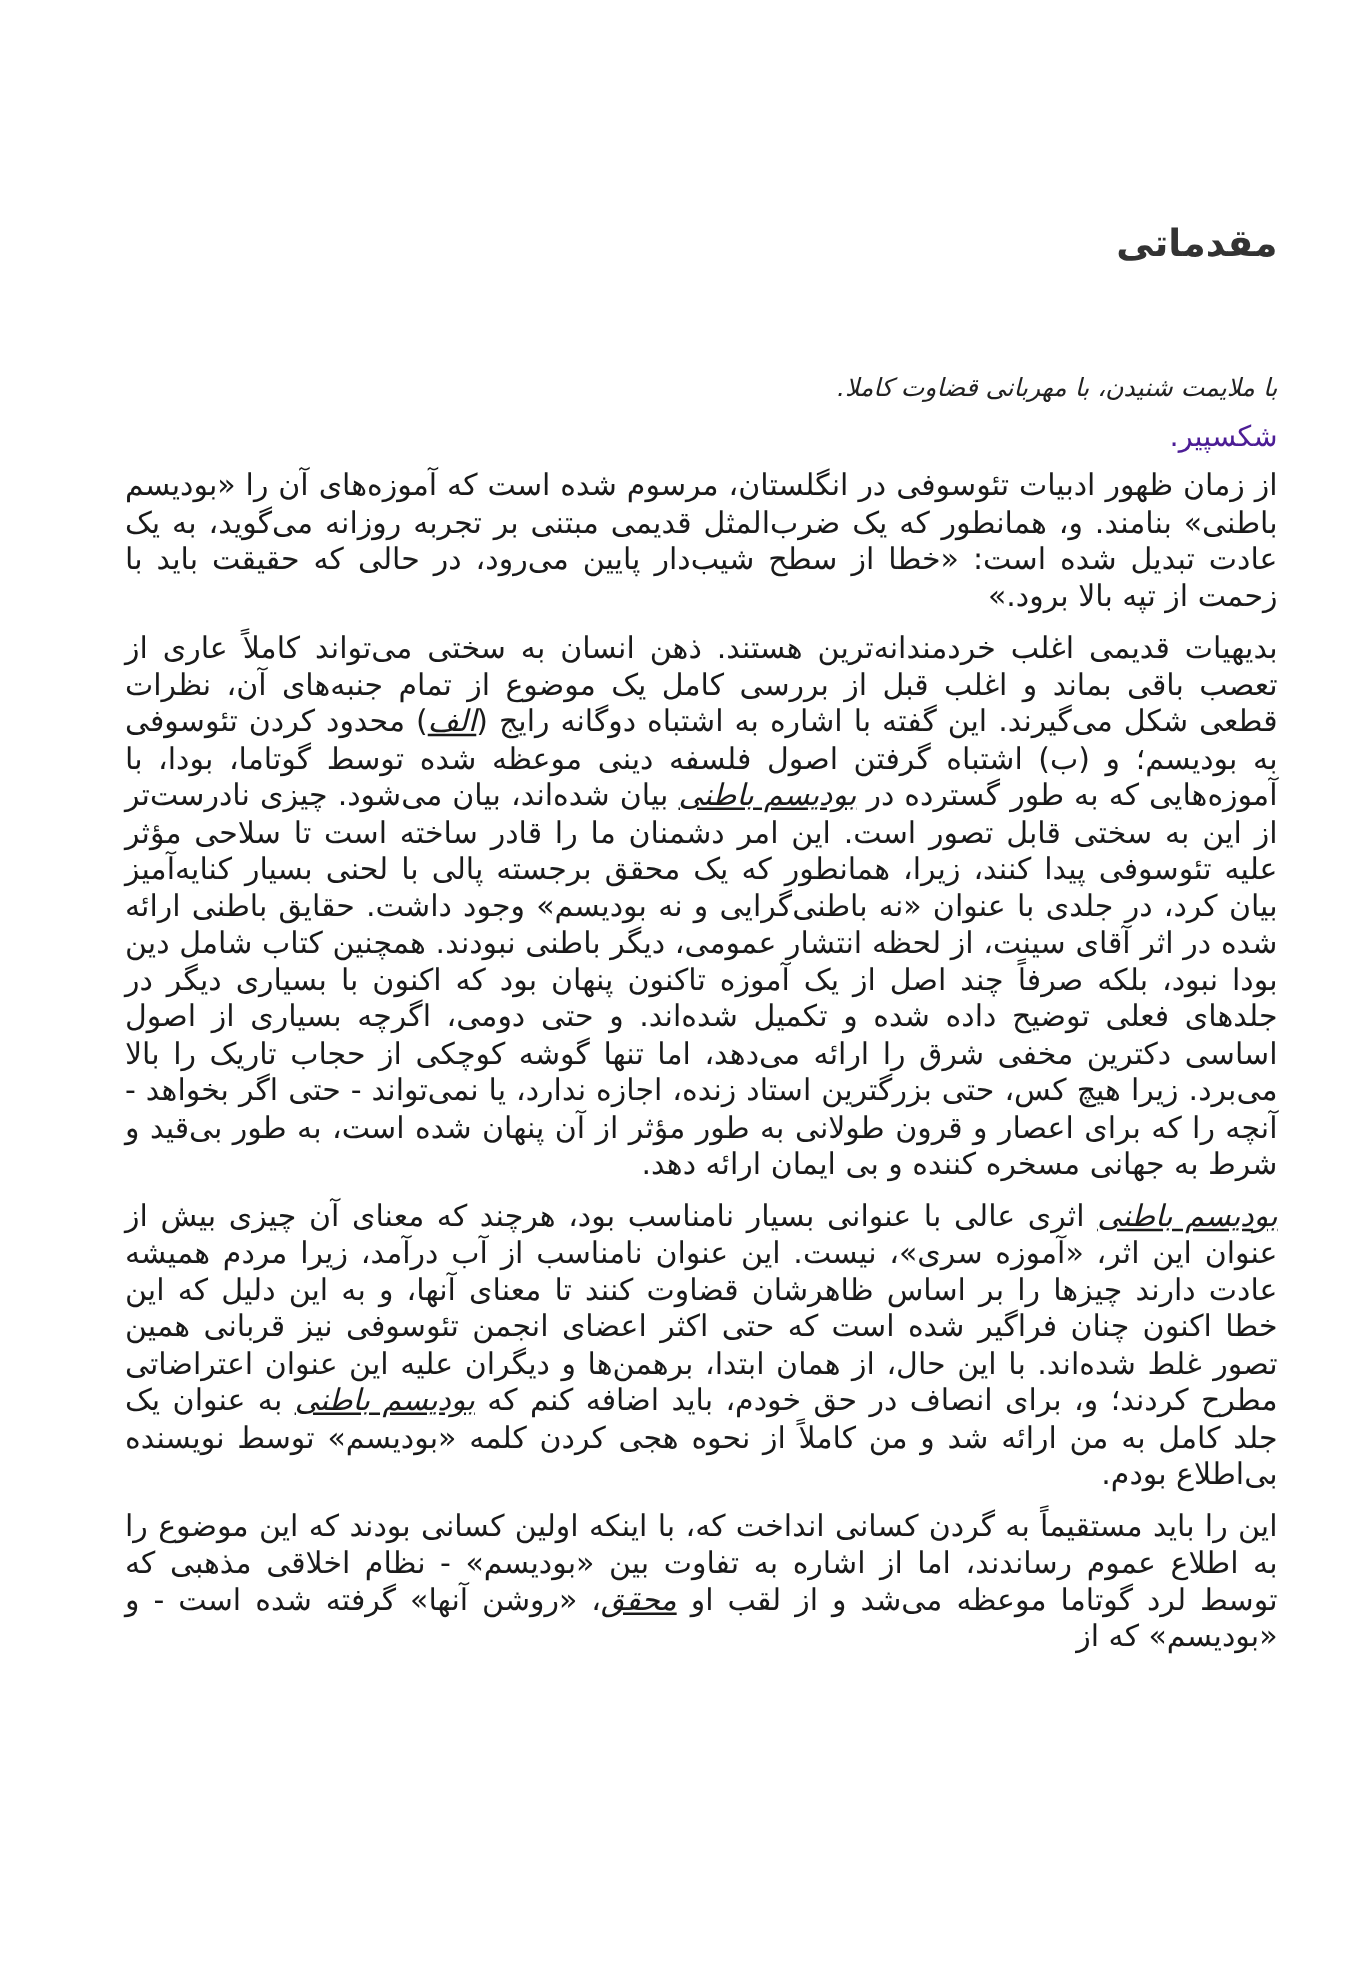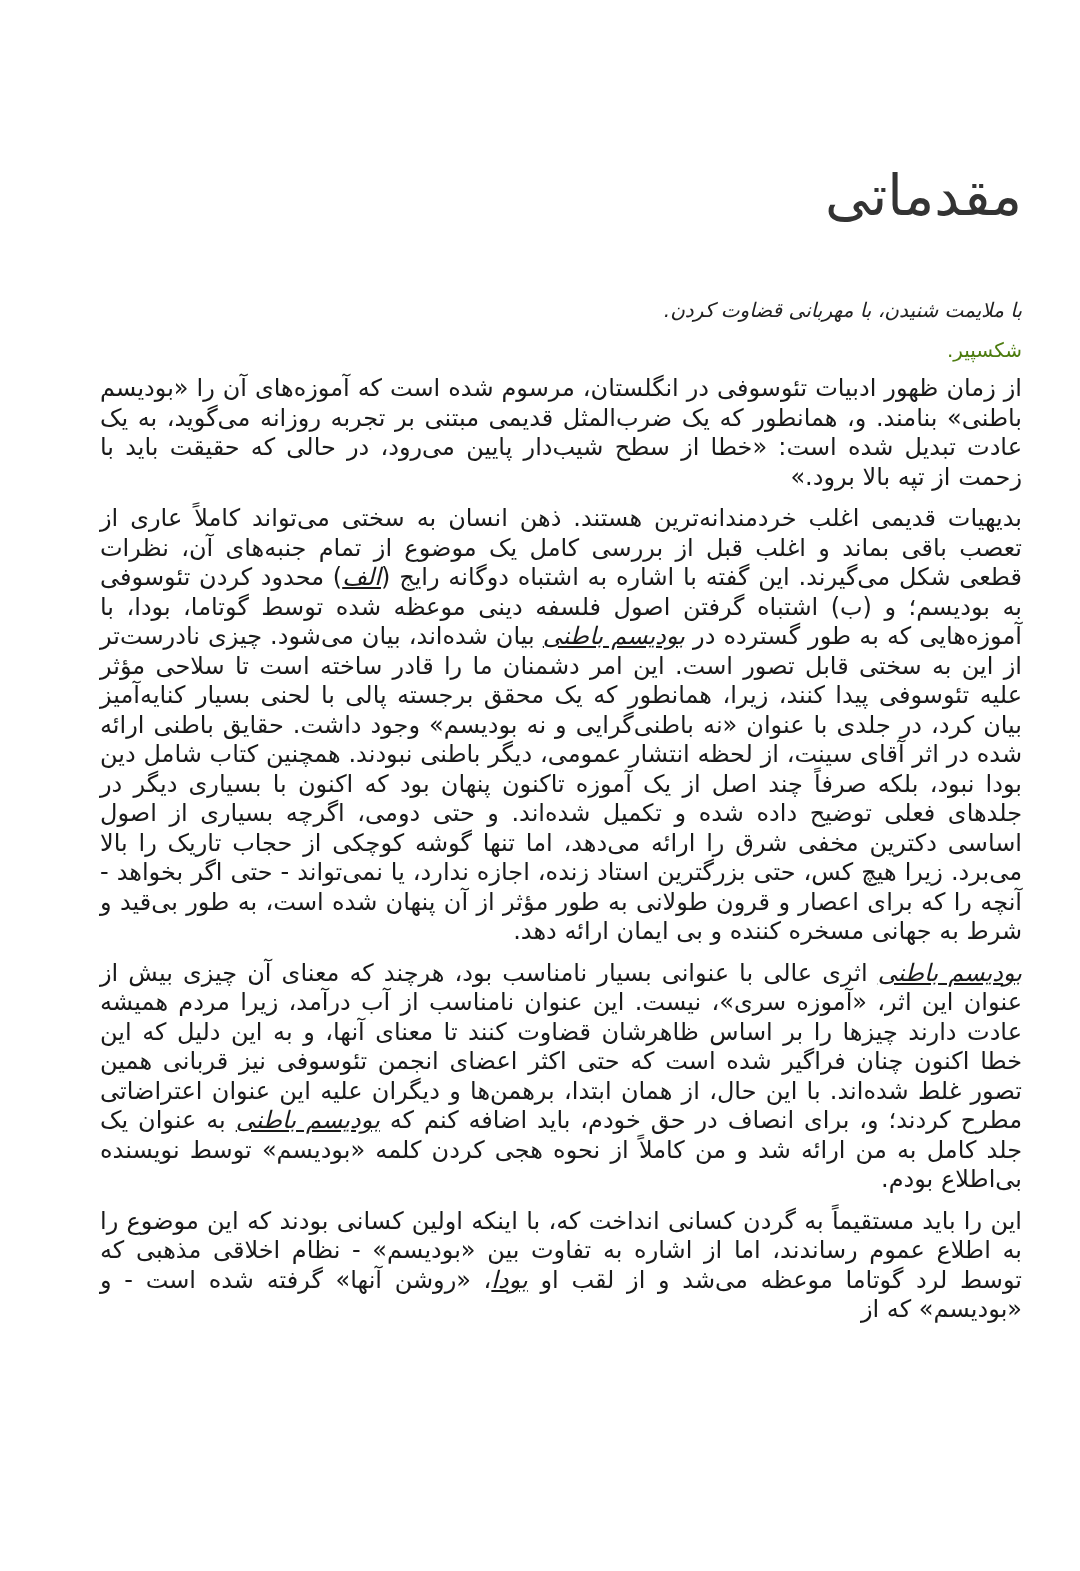--- a/index.html
+++ b/index.html
@@ -6,42 +6,42 @@
   body {
     width: 1080px; height: 1571px; position: relative; overflow: hidden;
     font-family: "DejaVu Sans", "Liberation Sans", sans-serif;
     color: #1a1a1a;
   }
   .page {
     position: absolute; left: 100px; top: 160px; width: 922px;
     direction: rtl; text-align: justify;
   }
   .title {
-    font-size: 56px; font-weight: normal; color: #333333;
+    font-size: 30px; font-weight: bold; color: #333333;
     margin: 0 0 58px 0; line-height: 72px; text-align: right;
   }
   .epigraph {
     font-style: italic; font-size: 20px; line-height: 40px; margin: 0;
     color: #222;
   }
   .attribution {
-    font-size: 20px; line-height: 40px; margin: 0 0 4px 0; color: #4d7c0f;
+    font-size: 23px; line-height: 40px; margin: 0 0 4px 0; color: #4c1d95;
   }
   p.para {
     font-size: 24px; line-height: 29.5px; margin: 0 0 12px 0;
     text-align: justify; text-align-last: right;
   }
   em { font-style: italic; text-decoration: underline; }
 </style>
 </head>
 <body>
 
 <div class="page">
   <h1 class="title">مقدماتی</h1>
-  <p class="epigraph">با ملایمت شنیدن، با مهربانی قضاوت کردن.</p>
+  <p class="epigraph">با ملایمت شنیدن، با مهربانی قضاوت کاملا.</p>
   <p class="attribution">شکسپیر.</p>
   <div id="paragraphs">
       <p class="para"><span>از زمان ظهور ادبیات تئوسوفی در انگلستان، مرسوم شده است که آموزه‌های آن را «بودیسم باطنی» بنامند. و، همانطور که یک ضرب‌المثل قدیمی مبتنی بر تجربه روزانه می‌گوید، به یک عادت تبدیل شده است: «خطا از سطح شیب‌دار پایین می‌رود، در حالی که حقیقت باید با زحمت از تپه بالا برود.»</span></p>
       <p class="para"><span>بدیهیات قدیمی اغلب خردمندانه‌ترین هستند. ذهن انسان به سختی می‌تواند کاملاً عاری از تعصب باقی بماند و اغلب قبل از بررسی کامل یک موضوع از تمام جنبه‌های آن، نظرات قطعی شکل می‌گیرند. این گفته با اشاره به اشتباه دوگانه رایج (</span><em>الف</em><span>) محدود کردن تئوسوفی به بودیسم؛ و (ب) اشتباه گرفتن اصول فلسفه دینی موعظه شده توسط گوتاما، بودا، با آموزه‌هایی که به طور گسترده در </span><em>بودیسم باطنی</em><span> بیان شده‌اند، بیان می‌شود. چیزی نادرست‌تر از این به سختی قابل تصور است. این امر دشمنان ما را قادر ساخته است تا سلاحی مؤثر علیه تئوسوفی پیدا کنند، زیرا، همانطور که یک محقق برجسته پالی با لحنی بسیار کنایه‌آمیز بیان کرد، در جلدی با عنوان «نه باطنی‌گرایی و نه بودیسم» وجود داشت. حقایق باطنی ارائه شده در اثر آقای سینت، از لحظه انتشار عمومی، دیگر باطنی نبودند. همچنین کتاب شامل دین بودا نبود، بلکه صرفاً چند اصل از یک آموزه تاکنون پنهان بود که اکنون با بسیاری دیگر در جلدهای فعلی توضیح داده شده و تکمیل شده‌اند. و حتی دومی، اگرچه بسیاری از اصول اساسی دکترین مخفی شرق را ارائه می‌دهد، اما تنها گوشه کوچکی از حجاب تاریک را بالا می‌برد. زیرا هیچ کس، حتی بزرگترین استاد زنده، اجازه ندارد، یا نمی‌تواند - حتی اگر بخواهد - آنچه را که برای اعصار و قرون طولانی به طور مؤثر از آن پنهان شده است، به طور بی‌قید و شرط به جهانی مسخره کننده و بی ایمان ارائه دهد.</span></p>
       <p class="para"><em>بودیسم باطنی</em><span> اثری عالی با عنوانی بسیار نامناسب بود، هرچند که معنای آن چیزی بیش از عنوان این اثر، «آموزه سری»، نیست. این عنوان نامناسب از آب درآمد، زیرا مردم همیشه عادت دارند چیزها را بر اساس ظاهرشان قضاوت کنند تا معنای آنها، و به این دلیل که این خطا اکنون چنان فراگیر شده است که حتی اکثر اعضای انجمن تئوسوفی نیز قربانی همین تصور غلط شده‌اند. با این حال، از همان ابتدا، برهمن‌ها و دیگران علیه این عنوان اعتراضاتی مطرح کردند؛ و، برای انصاف در حق خودم، باید اضافه کنم که </span><em>بودیسم باطنی</em><span> به عنوان یک جلد کامل به من ارائه شد و من کاملاً از نحوه هجی کردن کلمه «بودیسم» توسط نویسنده بی‌اطلاع بودم.</span></p>
-      <p class="para"><span>این را باید مستقیماً به گردن کسانی انداخت که، با اینکه اولین کسانی بودند که این موضوع را به اطلاع عموم رساندند، اما از اشاره به تفاوت بین «بودیسم» - نظام اخلاقی مذهبی که توسط لرد گوتاما موعظه می‌شد و از لقب او </span><em>بودا</em><span>، «روشن آنها» گرفته شده است - و «بودیسم» که از</span></p>
+      <p class="para"><span>این را باید مستقیماً به گردن کسانی انداخت که، با اینکه اولین کسانی بودند که این موضوع را به اطلاع عموم رساندند، اما از اشاره به تفاوت بین «بودیسم» - نظام اخلاقی مذهبی که توسط لرد گوتاما موعظه می‌شد و از لقب او </span><em>محقق</em><span>، «روشن آنها» گرفته شده است - و «بودیسم» که از</span></p>
     </div>
 </div>
 
 </body></html>

